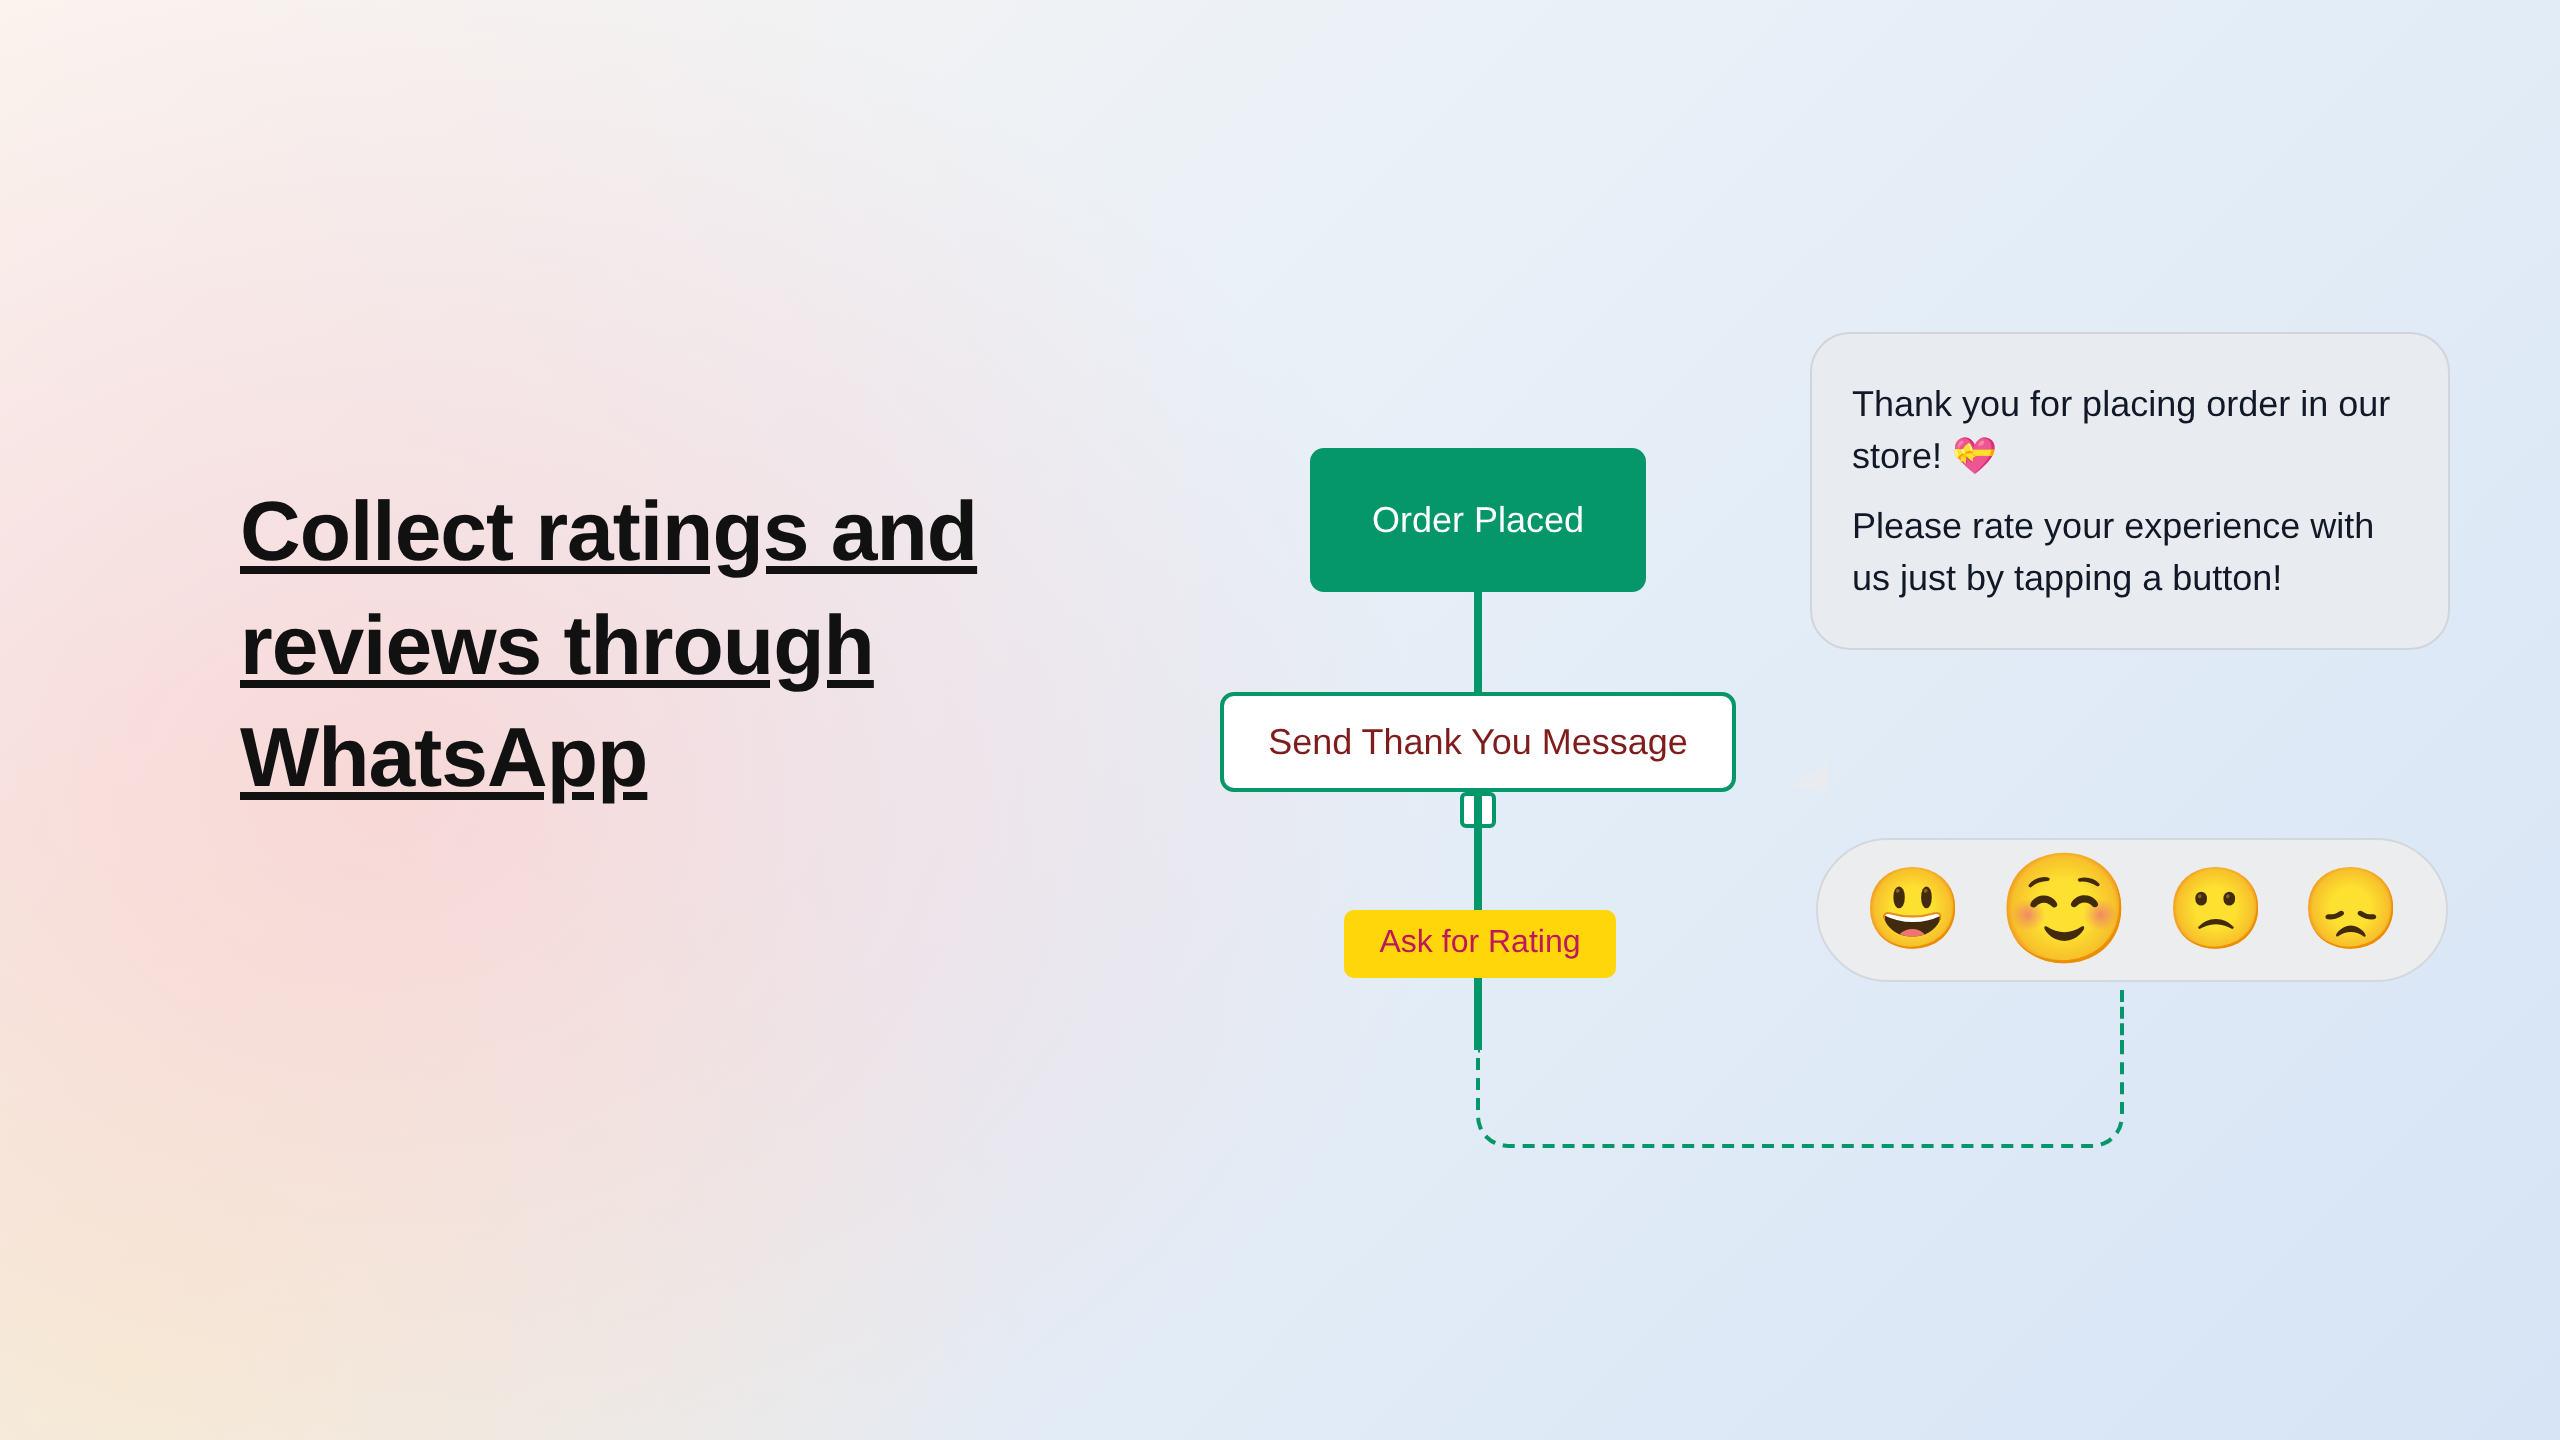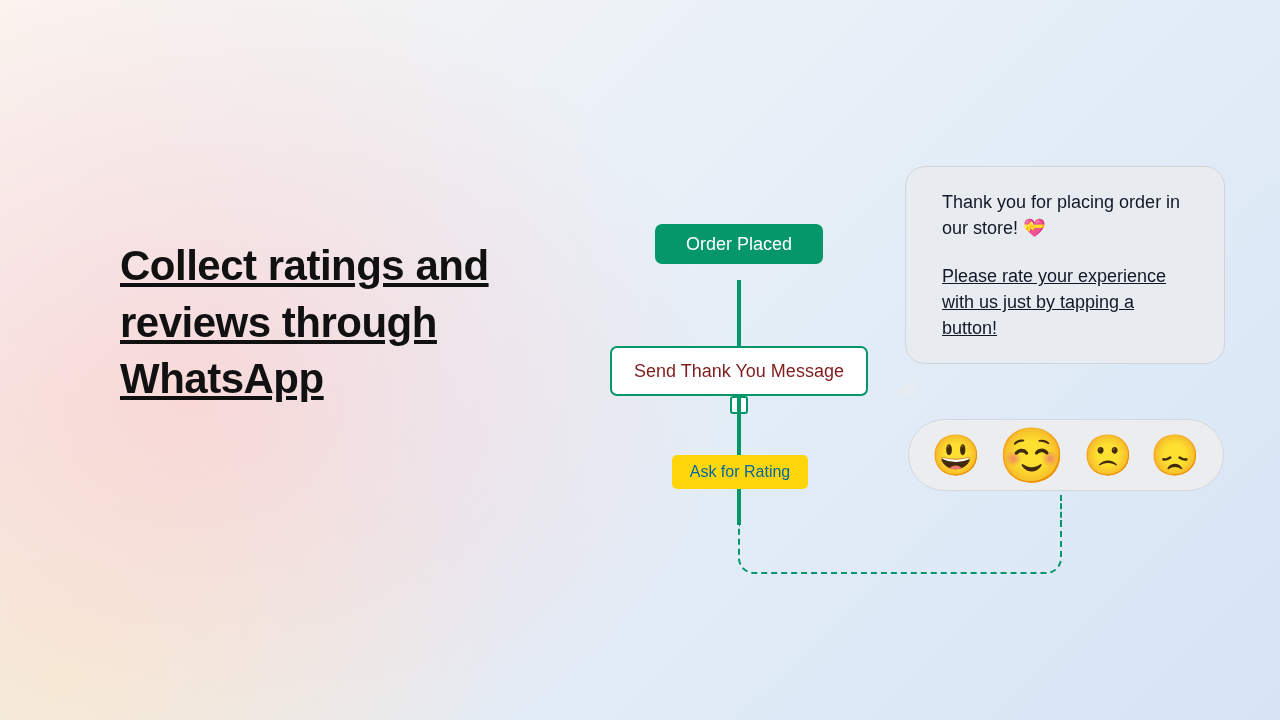--- a/index.html
+++ b/index.html
@@ -31,37 +31,37 @@
     position: absolute;
     display: flex;
     align-items: center;
     justify-content: center;
     border-radius: 7px;
     font-size: 18px;
     white-space: nowrap;
   }
   .node-primary {
     left: 655px; top: 224px;
-    width: 168px; height: 40px;
+    width: 168px; height: 72px;
     background: #059669;
     color: #ffffff;
     font-weight: 500;
   }
   .node-secondary {
     left: 610px; top: 346px;
     width: 258px; height: 50px;
     background: #ffffff;
     color: #7f1d1d;
     border: 2px solid #059669;
   }
   .node-action {
     left: 672px; top: 455px;
     width: 136px; height: 34px;
     background: #ffd60a;
-    color: #0369a1;
+    color: #be185d;
     font-size: 16px;
     border-radius: 5px;
     font-weight: 500;
   }
 
   .connector-v {
     position: absolute;
     background: #059669;
   }
   .c1 { left: 737px; top: 280px; width: 4px; height: 66px; }
@@ -100,26 +100,26 @@
     border-left: 2px dashed #059669;
   }
 
   .chat-bubble {
     position: absolute;
     left: 905px; top: 166px;
     width: 320px;
     background: #e8ebef;
     border: 1px solid #d1d5db;
     border-radius: 20px;
-    padding: 22px 36px;
+    padding: 22px 20px;
     font-size: 18px;
     line-height: 1.45;
     color: #111827;
   }
-  .chat-bubble p + p { margin-top: 22px; text-decoration: underline; }
+  .chat-bubble p + p { margin-top: 9px; }
   .bubble-tail {
     position: absolute;
     left: 894px; top: 380px;
     width: 0; height: 0;
     border-top: 14px solid transparent;
     border-bottom: 2px solid transparent;
     border-right: 20px solid #e8ebef;
   }
   .bubble-tail::before {
     content: "";

